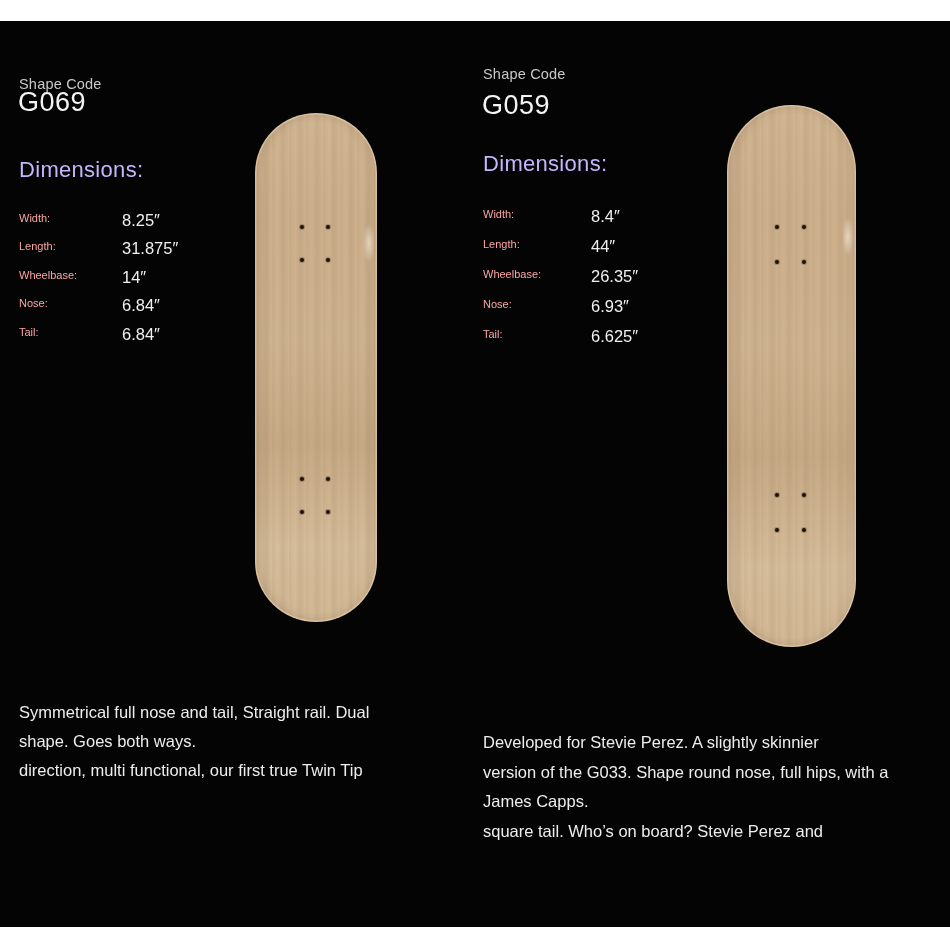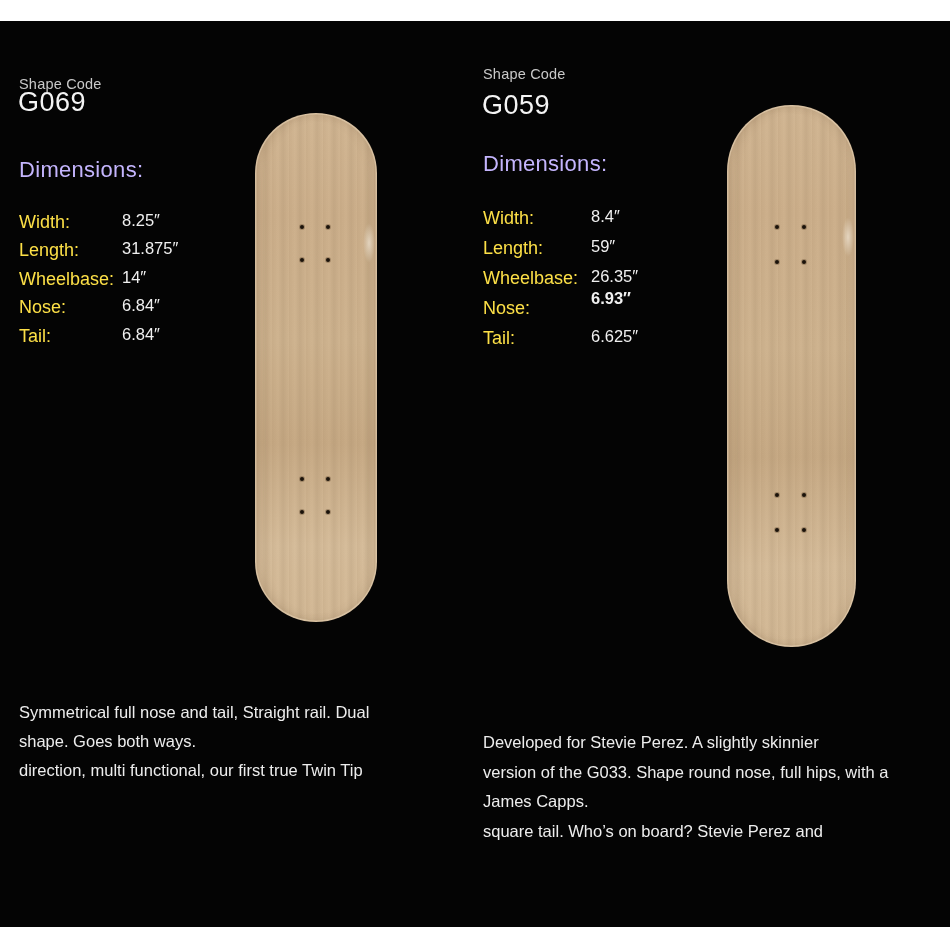--- a/index.html
+++ b/index.html
@@ -7,21 +7,21 @@
     width: 950px; height: 950px; background: #ffffff; position: relative; overflow: hidden;
     font-family: "Liberation Sans", "DejaVu Sans", sans-serif;
   }
   .panel {
     position: absolute; left: 0; top: 21px; width: 950px; height: 906px; background: #040404;
   }
   .abs { position: absolute; white-space: nowrap; color: #ececec; }
   .shape-label { font-size: 14.5px; color: #c9c9c9; letter-spacing: 0.2px; }
   .shape-code { font-size: 27px; color: #f4f4f4; letter-spacing: 0.5px; }
   .dims-title { font-size: 22px; color: #c4b5fd; letter-spacing: 0.3px; }
-  .spec-label { font-size: 18px; color: #fde047; }
+  .spec-label { font-size: 11px; color: #fca5a5; }
   .spec-value { font-size: 16.5px; color: #f0f0f0; }
   .desc { font-size: 16.5px; color: #ededed; white-space: normal; }
   .desc .line { display: block; white-space: nowrap; }
   .board {
     position: absolute;
     background:
       repeating-linear-gradient(90deg, rgba(140,110,75,0.10) 0px, rgba(140,110,75,0.0) 6px, rgba(120,95,65,0.12) 11px, rgba(0,0,0,0) 17px),
       linear-gradient(180deg, #d2b794 0%, #cdb08c 20%, #cfb490 45%, #c7aa85 65%, #d6bd9b 85%, #d3b996 100%);
     box-shadow: inset 0 0 0 1.5px rgba(235,215,185,0.55), inset 6px 0 8px rgba(110,85,55,0.18), inset -6px 0 8px rgba(110,85,55,0.12);
   }
@@ -91,29 +91,29 @@
     <div class="abs shape-code" style="left:482px; top:69px;">G059</div>
     <div class="abs dims-title" style="left:483px; top:130px;">Dimensions:</div>
 
     <div>
       <div>
         <div class="abs spec-label" style="left:483px; top:187px;">Width:</div>
         <div class="abs spec-value" style="left:591px; top:186px;">8.4″</div>
       </div>
       <div>
         <div class="abs spec-label" style="left:483px; top:217px;">Length:</div>
-        <div class="abs spec-value" style="left:591px; top:216px;">59″</div>
+        <div class="abs spec-value" style="left:591px; top:216px;">44″</div>
       </div>
       <div>
         <div class="abs spec-label" style="left:483px; top:247px;">Wheelbase:</div>
         <div class="abs spec-value" style="left:591px; top:246px;">26.35″</div>
       </div>
       <div>
         <div class="abs spec-label" style="left:483px; top:277px;">Nose:</div>
-        <div class="abs spec-value" style="left:591px; top:268px;font-weight:bold;">6.93″</div>
+        <div class="abs spec-value" style="left:591px; top:276px;">6.93″</div>
       </div>
       <div>
         <div class="abs spec-label" style="left:483px; top:307px;">Tail:</div>
         <div class="abs spec-value" style="left:591px; top:306px;">6.625″</div>
       </div>
     </div>
 
     <div class="board" style="left:727px; top:84px; width:129px; height:542px; border-radius:64px / 66px;">
       <div class="sheen" style="top:112px;"></div>
       <div class="hole" style="left:48px; top:120px;"></div>

